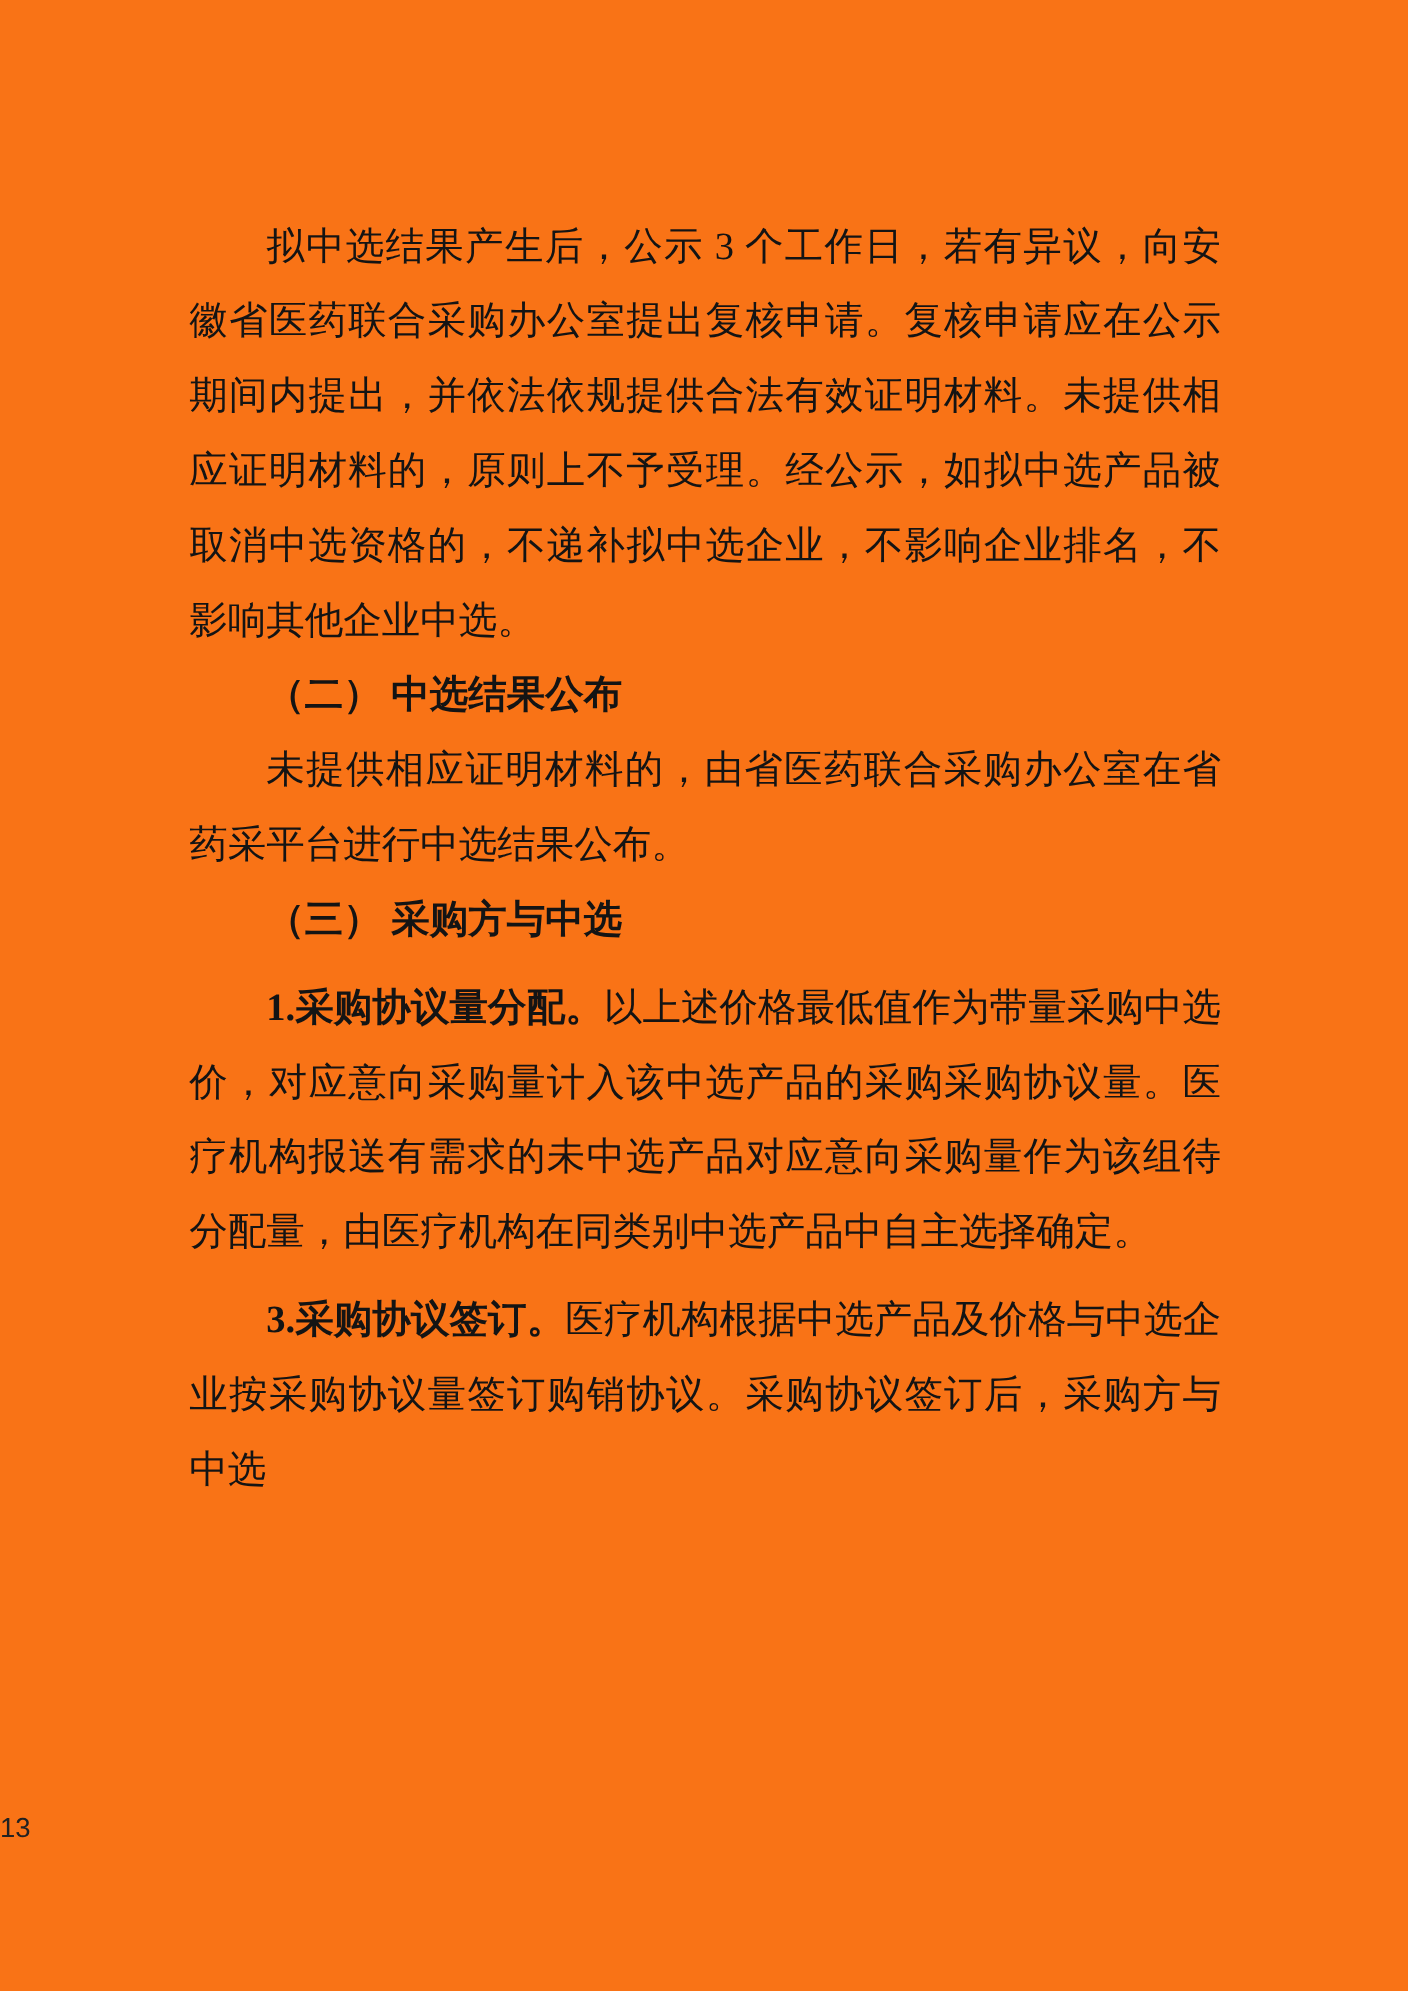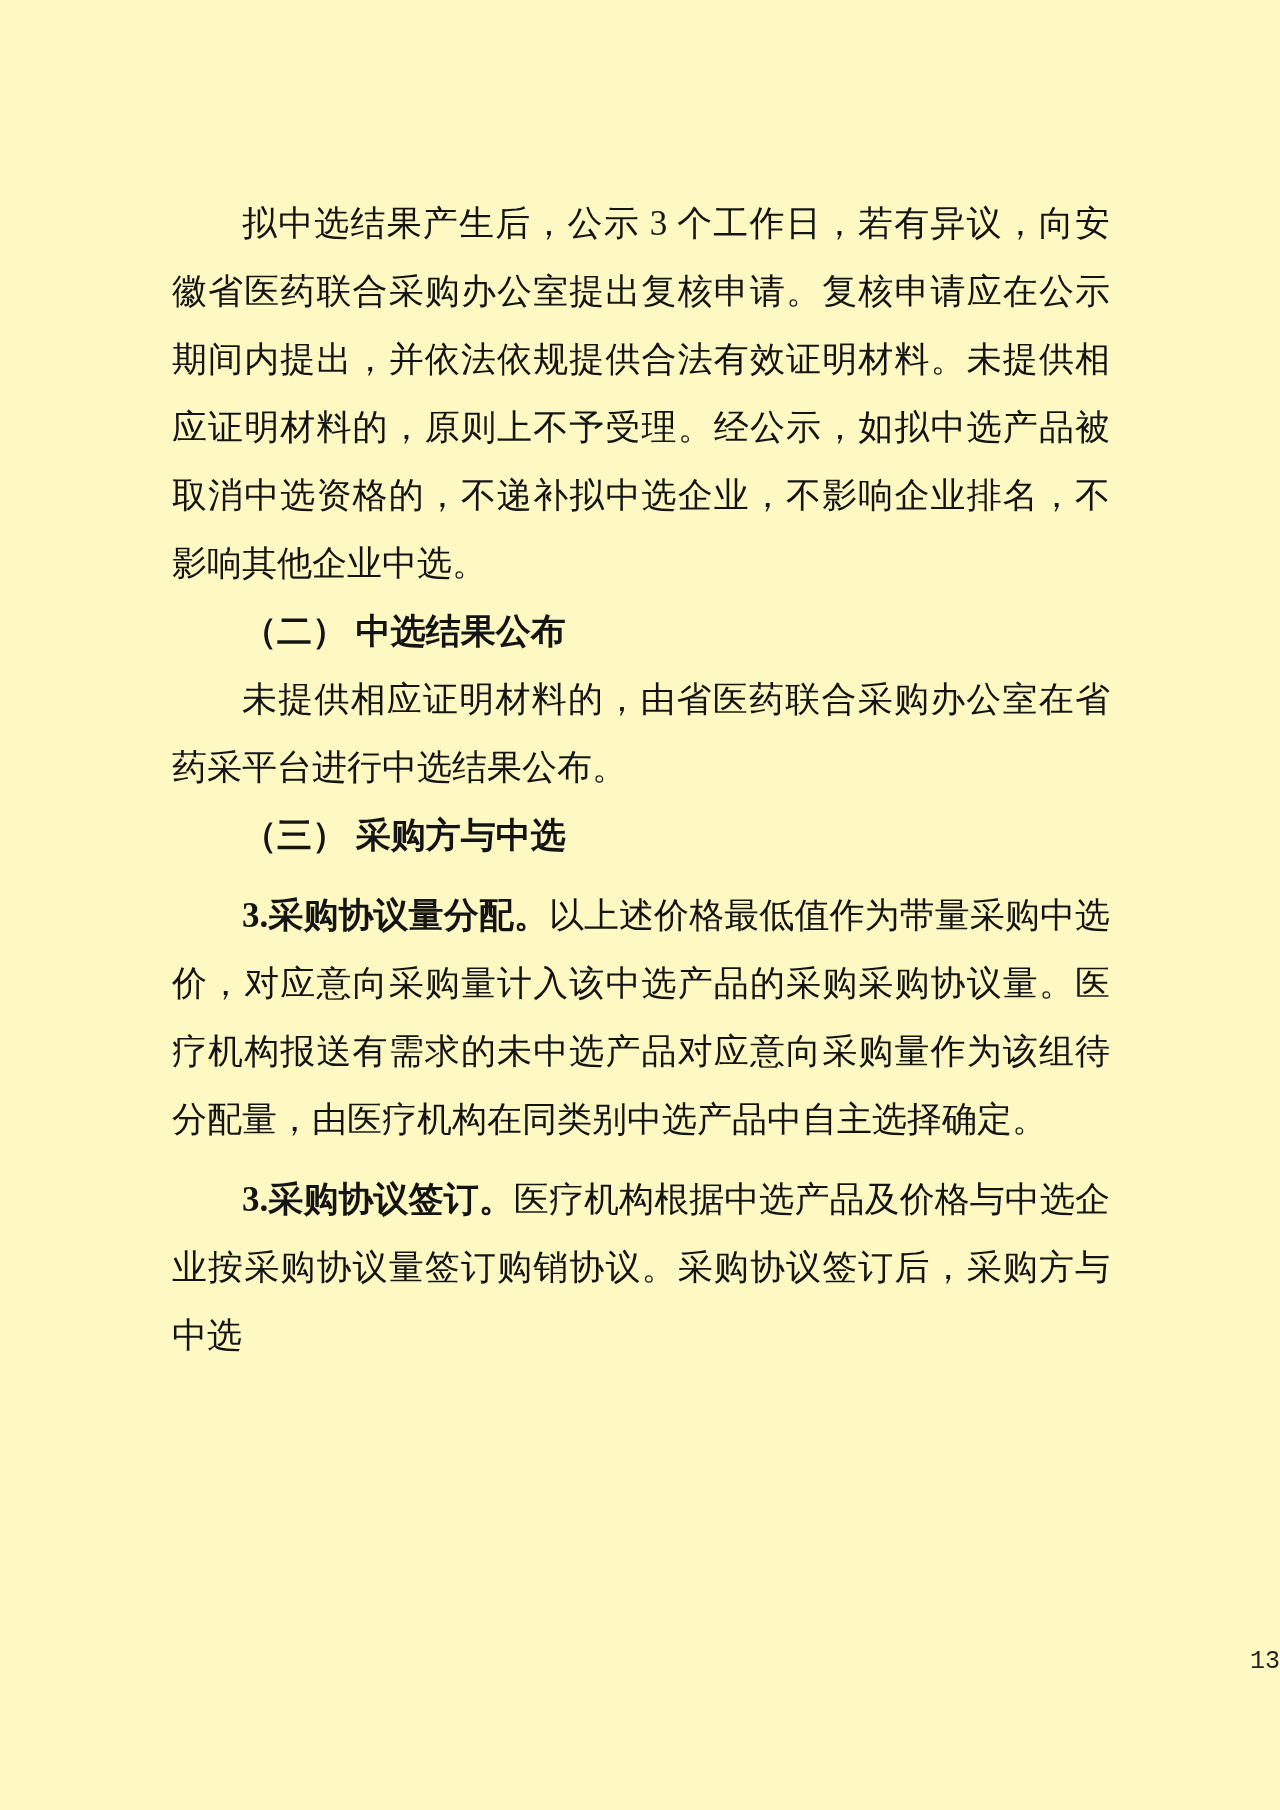--- a/index.html
+++ b/index.html
@@ -6,21 +6,21 @@
     html, body {
       margin: 0;
       padding: 0;
       background: #ffffff;
     }
     .page {
       position: relative;
       width: 1280px;
       height: 1810px;
       margin: 0 auto;
-      background: #fef9c3;
+      background: #f97316;
       color: #141414;
       font-family: "Liberation Serif", "DejaVu Serif", serif;
       overflow: hidden;
     }
     .content {
       position: absolute;
       top: 190px;
       left: 172px;
       width: 938px;
       text-align: justify;
@@ -39,42 +39,42 @@
       font-weight: 700;
     }
     .numbered {
       margin-top: 12px !important;
     }
     .footer {
       position: absolute;
       top: 1645px;
       left: 0;
       width: 100%;
-      text-align: right;
+      text-align: left;
       font-size: 25px;
       line-height: 34px;
       color: #222222;
-      font-family: Liberation Mono, monospace;
+      font-family: Liberation Sans, sans-serif;
     }
   </style>
 </head>
 <body>
 
 <div class="page">
   <div class="content">
 
     <p class="body">拟中选结果产生后，公示 3 个工作日，若有异议，向安徽省医药联合采购办公室提出复核申请。复核申请应在公示期间内提出，并依法依规提供合法有效证明材料。未提供相应证明材料的，原则上不予受理。经公示，如拟中选产品被取消中选资格的，不递补拟中选企业，不影响企业排名，不影响其他企业中选。</p>
 
     <p class="heading">（二） 中选结果公布</p>
 
     <p class="body">未提供相应证明材料的，由省医药联合采购办公室在省药采平台进行中选结果公布。</p>
 
 
     <p class="heading">（三） 采购方与中选</p>
 
-    <p class="body numbered"><span class="lead">3.采购协议量分配。</span><span>以上述价格最低值作为带量采购中选价，对应意向采购量计入该中选产品的采购采购协议量。医疗机构报送有需求的未中选产品对应意向采购量作为该组待分配量，由医疗机构在同类别中选产品中自主选择确定。</span></p>
+    <p class="body numbered"><span class="lead">1.采购协议量分配。</span><span>以上述价格最低值作为带量采购中选价，对应意向采购量计入该中选产品的采购采购协议量。医疗机构报送有需求的未中选产品对应意向采购量作为该组待分配量，由医疗机构在同类别中选产品中自主选择确定。</span></p>
 
     <p class="body numbered"><span class="lead">3.采购协议签订。</span><span>医疗机构根据中选产品及价格与中选企业按采购协议量签订购销协议。采购协议签订后，采购方与中选</span></p>
 
   </div>
 
   <div class="footer">13</div>
 </div>
 
 </body></html>

